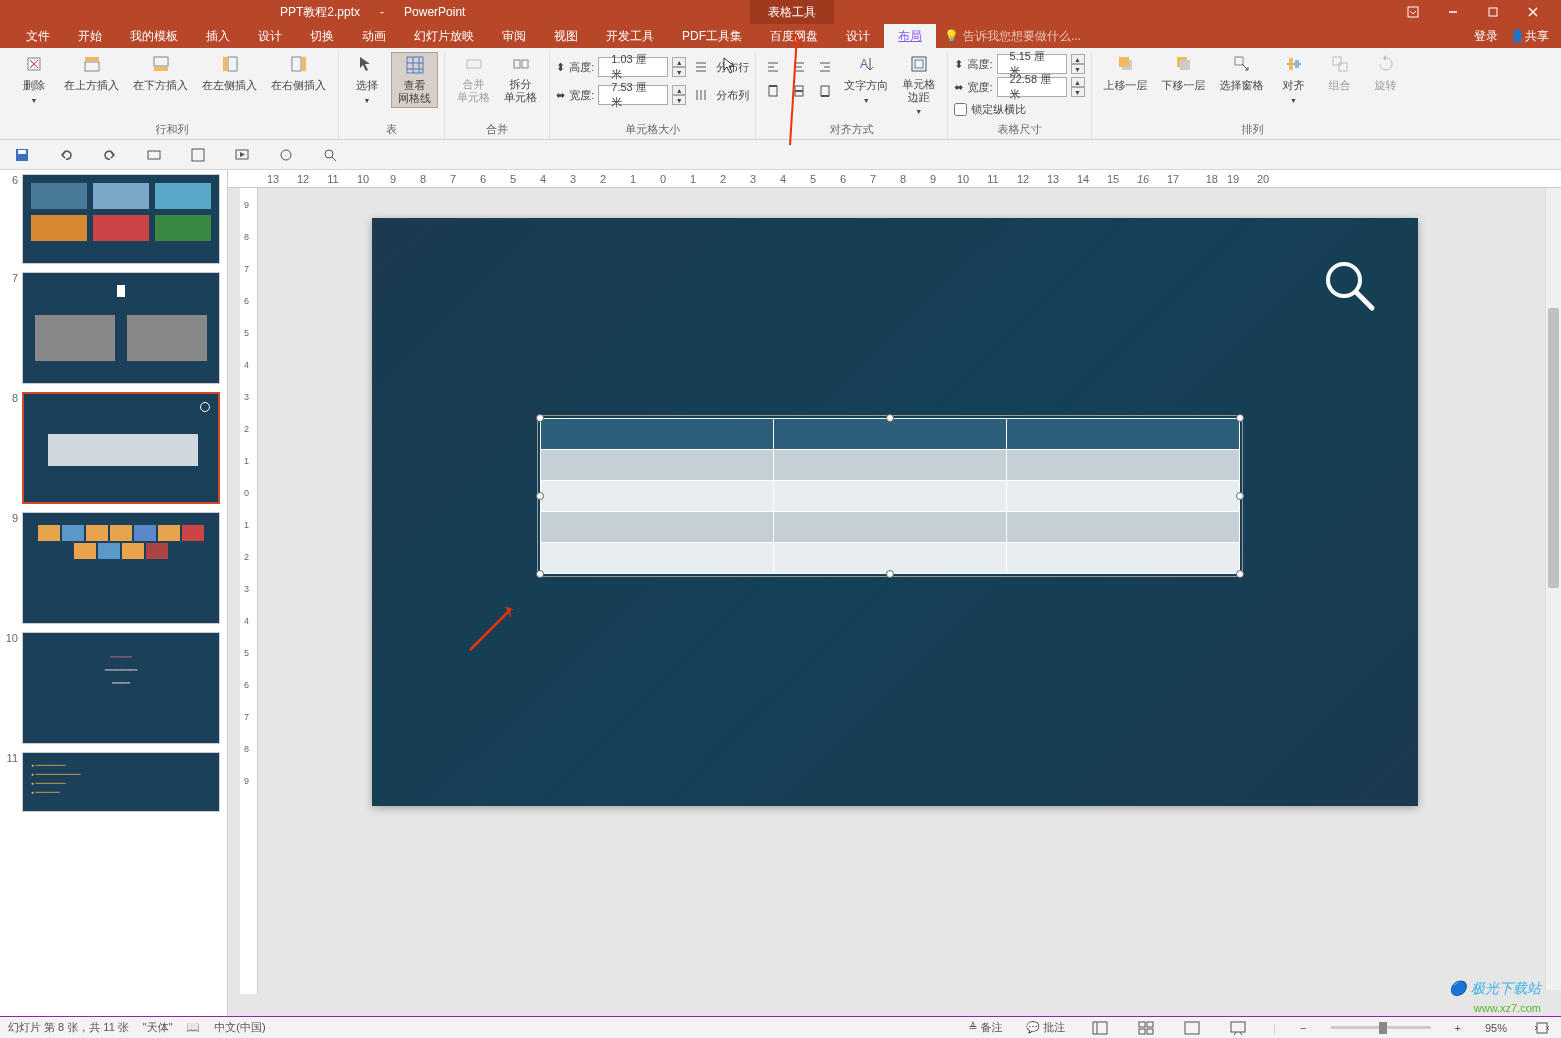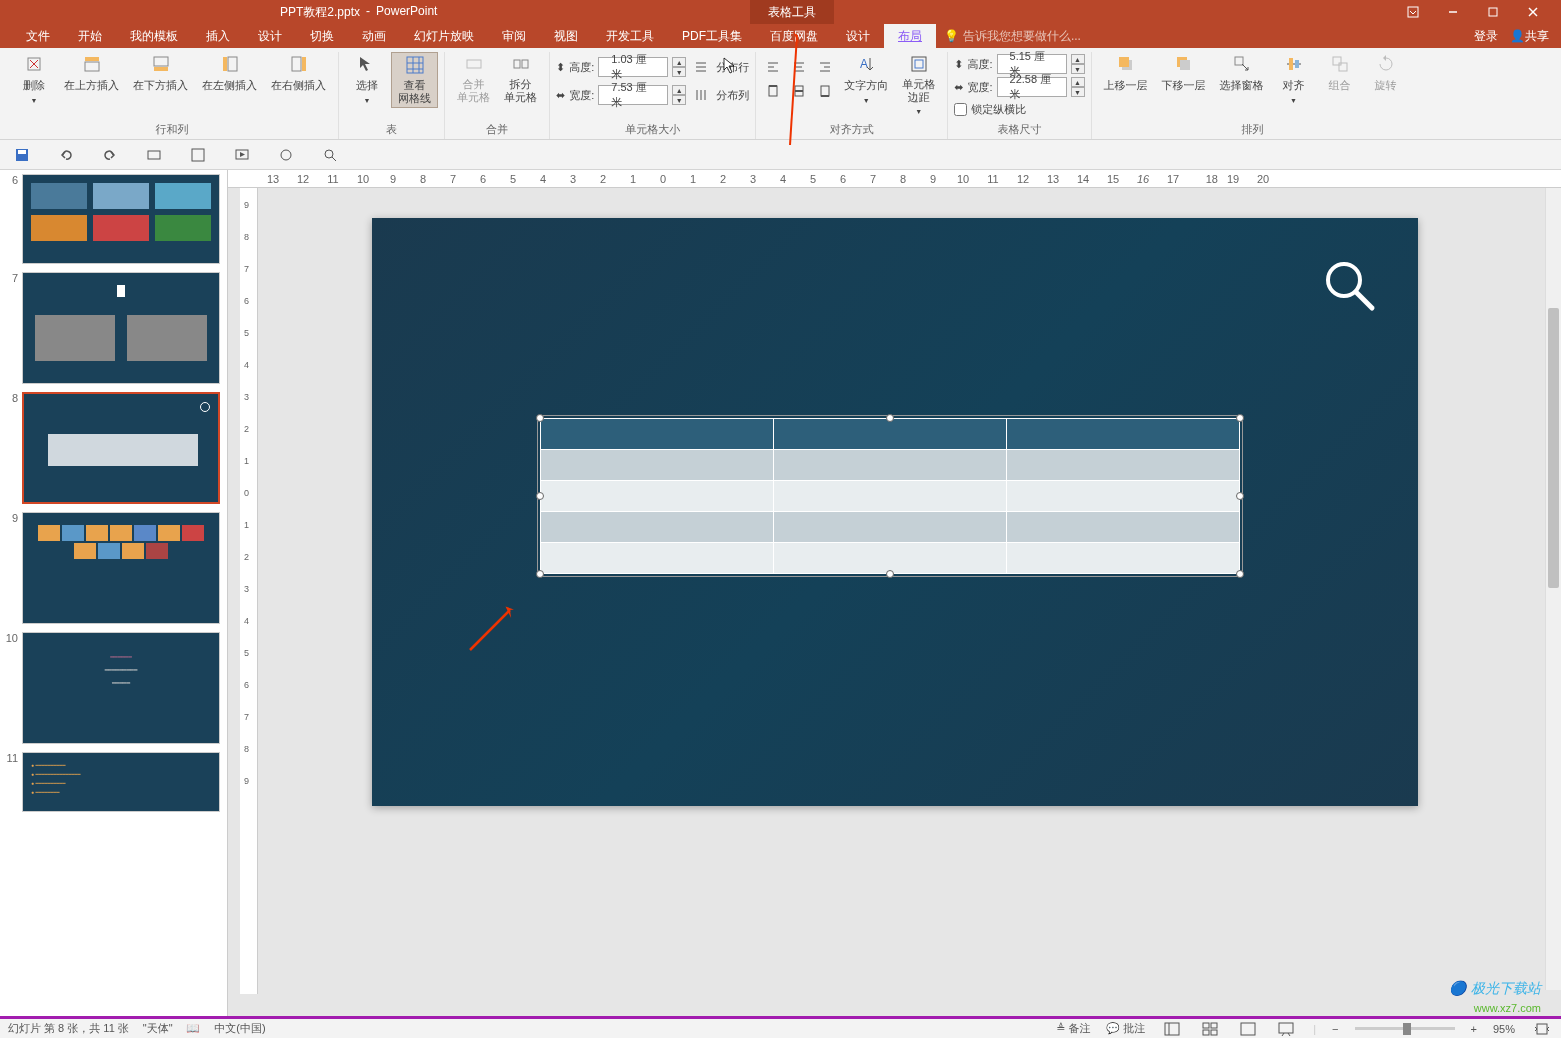--- a/index.html
+++ b/index.html
@@ -1,20 +1,20 @@
 <!DOCTYPE html>
 <html><head>
 <meta charset="utf-8">
 <style>
 * { margin: 0; padding: 0; box-sizing: border-box; font-family: "Microsoft YaHei", sans-serif; }
 body { background: #e6e6e6; overflow: hidden; width: 1561px; height: 1038px; position: relative; }
 
 
 .titlebar { height: 24px; background: #b8472a; display: flex; align-items: center; color: #fff; font-size: 12px; position: relative; }
-.title-center { position: absolute; left: 280px; display: flex; align-items: flex-start; gap: 6px; }
+.title-center { position: absolute; left: 280px; display: flex; align-items: center; gap: 20px; }
 .title-tool { position: absolute; left: 750px; background: #a03a1f; padding: 4px 18px; font-size: 12px; top: 0; height: 24px; display: flex; align-items: center; }
 .title-right { position: absolute; right: 8px; display: flex; gap: 0; }
 .title-btn { width: 40px; height: 24px; display: flex; align-items: center; justify-content: center; cursor: pointer; }
 .title-btn svg { width: 12px; height: 12px; }
 
 
 .ribbon-tabs { height: 24px; background: #b8472a; display: flex; align-items: center; padding-left: 12px; color: #fff; font-size: 12px; }
 .ribbon-tab { padding: 4px 14px; cursor: pointer; }
 .ribbon-tab.active { background: #f3f3f3; color: #8b5cf6; text-decoration: underline; }
 .ribbon-tab.design { padding: 4px 14px; }
@@ -78,23 +78,23 @@
 .tbl tr:nth-child(3) td { background: #e8edef; }
 .tbl tr:nth-child(4) td { background: #c5d0d6; }
 .tbl tr:nth-child(5) td { background: #e8edef; }
 
 .red-arrow { position: absolute; left: 90px; top: 380px; width: 60px; height: 60px; }
 .red-arrow-top { position: absolute; left: 550px; top: -130px; width: 30px; height: 110px; z-index: 100; }
 
 .notes-bar { height: 26px; background: #fff; border-top: 1px solid #ccc; padding: 4px 12px; font-size: 12px; color: #999; }
 
 
-.statusbar { height: 22px; background: #f3f3f3; border-top: 3px solid #a21caf; display: flex; align-items: center; padding: 0 8px; font-size: 11px; color: #555; justify-content: space-between; }
+.statusbar { height: 22px; background: #f3f3f3; border-top: 1px solid #a21caf; display: flex; align-items: center; padding: 0 8px; font-size: 11px; color: #555; justify-content: space-between; }
 .status-left { display: flex; gap: 14px; align-items: center; }
-.status-right { display: flex; gap: 16px; align-items: center; }
+.status-right { display: flex; gap: 24px; align-items: center; }
 .view-btn { width: 22px; height: 18px; display: flex; align-items: center; justify-content: center; cursor: pointer; }
 .zoom-slider { width: 100px; height: 3px; background: #ccc; position: relative; }
 .zoom-thumb { position: absolute; width: 8px; height: 12px; background: #888; top: -4px; left: 48px; }
 
 .watermark { position: absolute; right: 20px; bottom: 40px; font-size: 14px; color: #3cb4e8; font-style: italic; z-index: 200; }
 .watermark-url { position: absolute; right: 20px; bottom: 24px; font-size: 11px; color: #5ab82e; z-index: 200; }
 
 .scrollbar-v { position: absolute; right: 0; top: 188px; bottom: 48px; width: 16px; background: #f0f0f0; border-left: 1px solid #ddd; }
 .scrollbar-thumb { position: absolute; left: 2px; right: 2px; top: 120px; height: 280px; background: #c0c0c0; border-radius: 2px; }
 .scroll-collapse { position: absolute; left: 228px; top: 500px; width: 10px; height: 60px; background: #ddd; border: 1px solid #bbb; cursor: pointer; }

